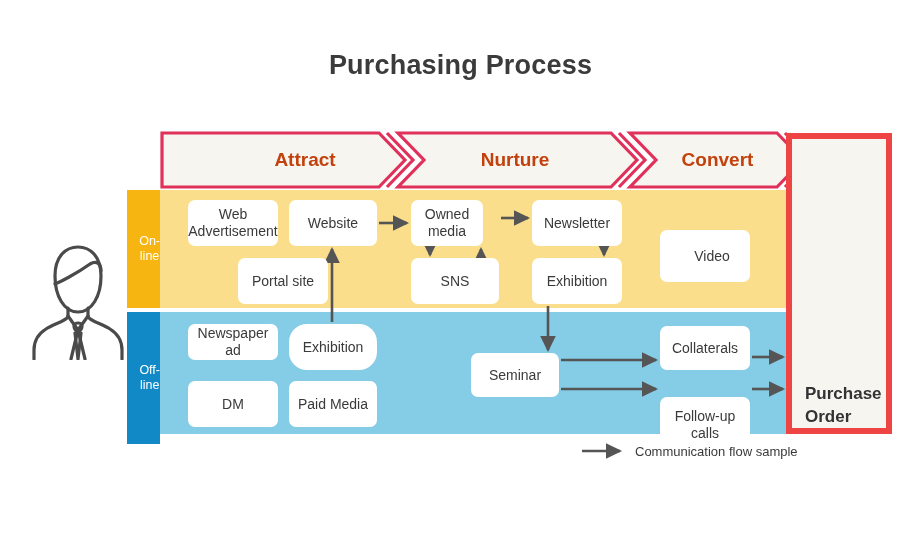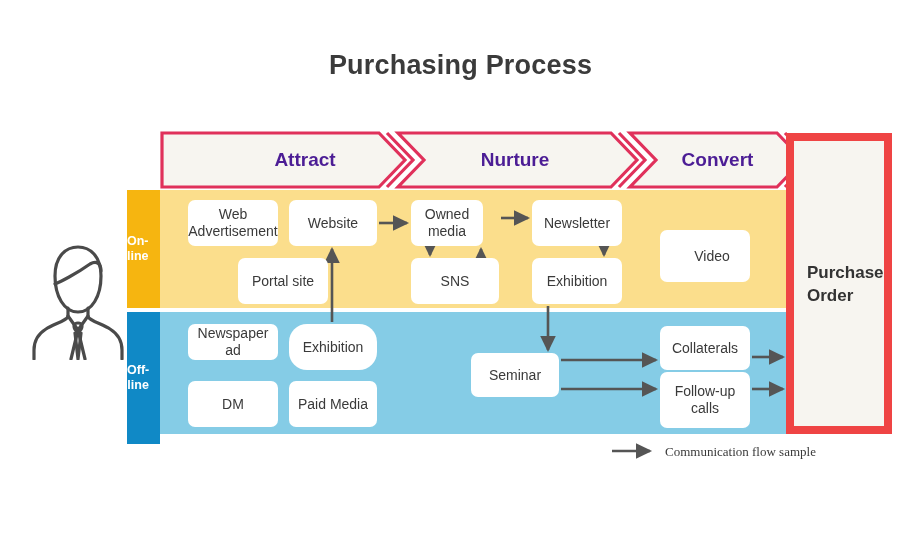--- a/index.html
+++ b/index.html
@@ -53,21 +53,21 @@
     width: 648px;
     height: 58px;
   }
   .stage-label {
     position: absolute;
     top: 0;
     height: 58px;
     line-height: 58px;
     font-size: 19px;
     font-weight: bold;
-    color: #4c1d95;
+    color: #c2410c;
     text-align: center;
     pointer-events: none;
   }
 
   
   .band {
     position: absolute;
   }
   #band-online {
     left: 160px;
@@ -81,26 +81,26 @@
     top: 312px;
     width: 626px;
     height: 122px;
     background: #85CCE6;
   }
   .band-tab {
     position: absolute;
     width: 33px;
     color: #ffffff;
     font-size: 12.5px;
-    font-weight: bold;
+    font-weight: normal;
     line-height: 15px;
     text-align: center;
     display: flex;
     align-items: center;
-    justify-content: flex-start;
+    justify-content: flex-end;
   }
   #tab-online {
     left: 127px;
     top: 190px;
     height: 118px;
     background: #F6B510;
   }
   #tab-offline {
     left: 127px;
     top: 312px;
@@ -109,24 +109,24 @@
   }
 
   
   #purchase-order {
     position: absolute;
     left: 786px;
     top: 133px;
     width: 106px;
     height: 301px;
     background: #F7F5F0;
-    border: 8px solid #ef4444;
+    border: 6px solid #ef4444;
     box-sizing: border-box;
     display: flex;
-    align-items: center;
+    align-items: flex-end;
     justify-content: flex-start;
     padding-left: 13px;
     box-sizing: border-box;
   }
   #purchase-order-label {
     font-size: 17px;
     font-weight: bold;
     color: #333333;
     line-height: 23px;
   }
@@ -152,25 +152,24 @@
     position: absolute;
     left: 0; top: 0;
     width: 921px;
     height: 541px;
     pointer-events: none;
   }
 
   
   #legend {
     position: absolute;
-    left: 610px;
+    left: 580px;
     top: 442px;
     width: 300px;
     height: 22px;
-    font-family: Liberation Serif, serif;
   }
   #legend-label {
     position: absolute;
     left: 55px;
     top: 2px;
     font-size: 13px;
     color: #3a3a3a;
     white-space: nowrap;
   }
   #legend-arrow {
@@ -317,21 +316,21 @@
       </div>
       <div class="node" style="left: 289px; top: 381px; width: 88px; height: 46px;">
         <span>Paid Media</span>
       </div>
       <div class="node" style="left: 471px; top: 353px; width: 88px; height: 44px;">
         <span>Seminar</span>
       </div>
       <div class="node" style="left: 660px; top: 326px; width: 90px; height: 44px;">
         <span>Collaterals</span>
       </div>
-      <div class="node" style="left: 660px; top: 372px; width: 90px; height: 56px; justify-content: center;">
+      <div class="node" style="left: 660px; top: 397px; width: 90px; height: 56px; justify-content: center;">
         <span>Follow-up calls</span>
       </div>
     </div>
 
   <div id="legend">
     <svg id="legend-arrow" width="48" height="18" viewBox="0 0 48 18" xmlns="http://www.w3.org/2000/svg">
       <defs>
         <marker id="ah2" markerWidth="7" markerHeight="7" refX="5.4" refY="3" orient="auto">
           <path d="M0 0 L6.2 3 L0 6 Z" fill="#555555"></path>
         </marker>

